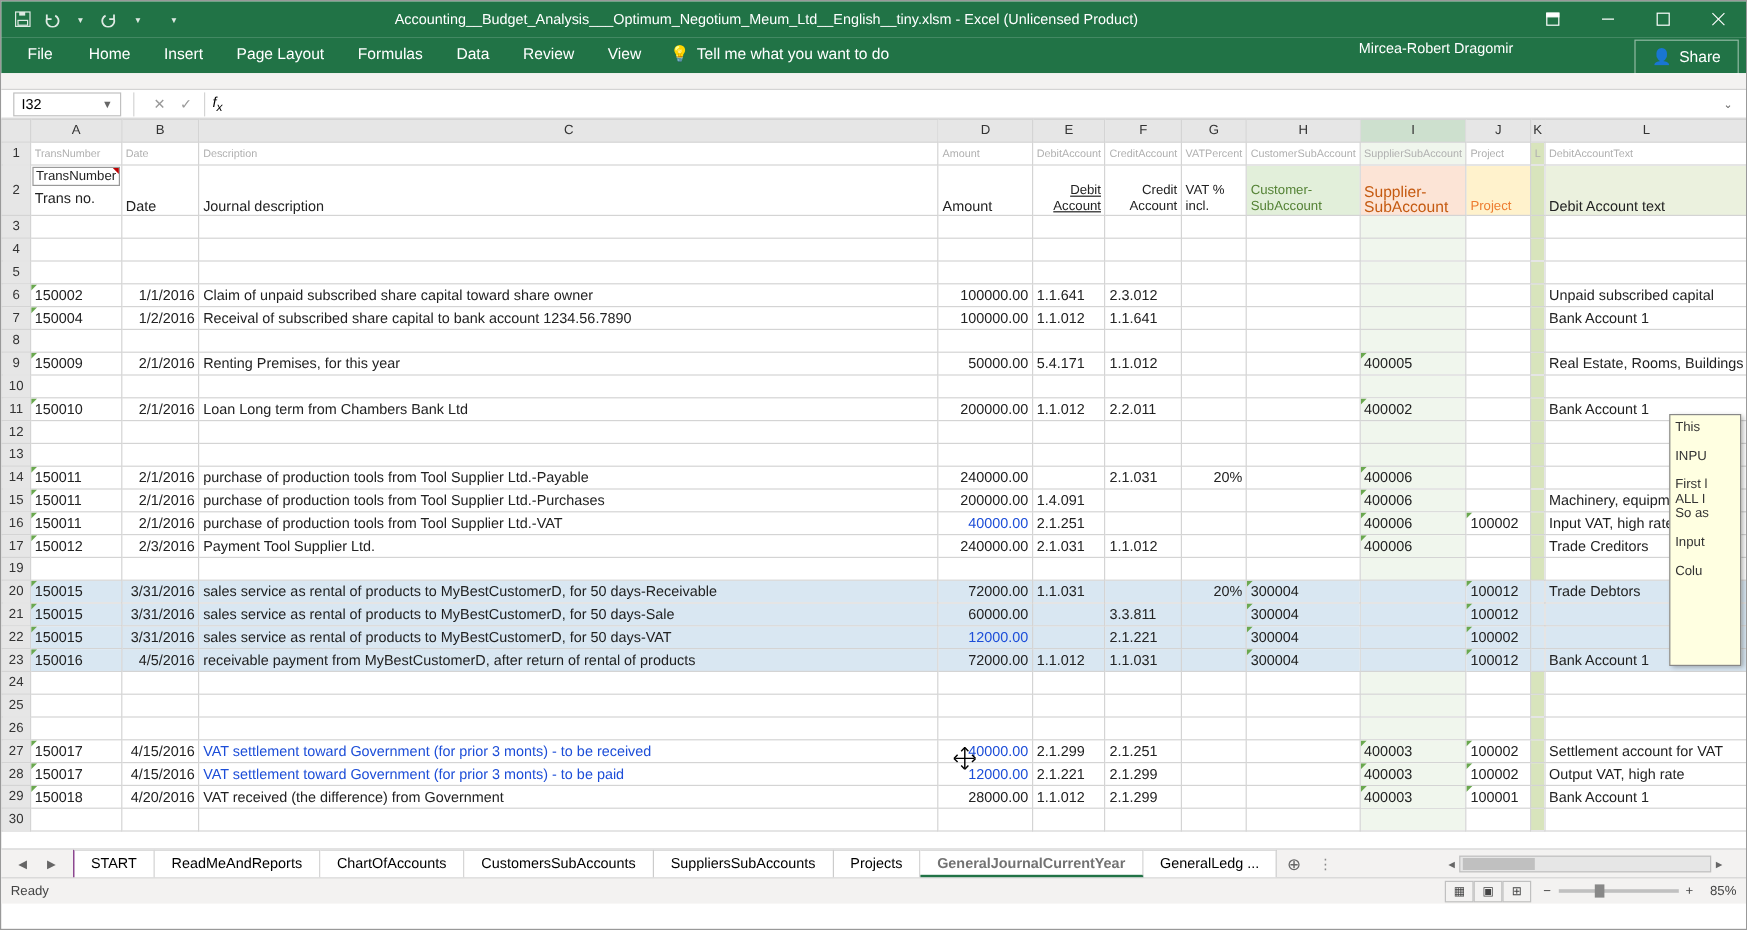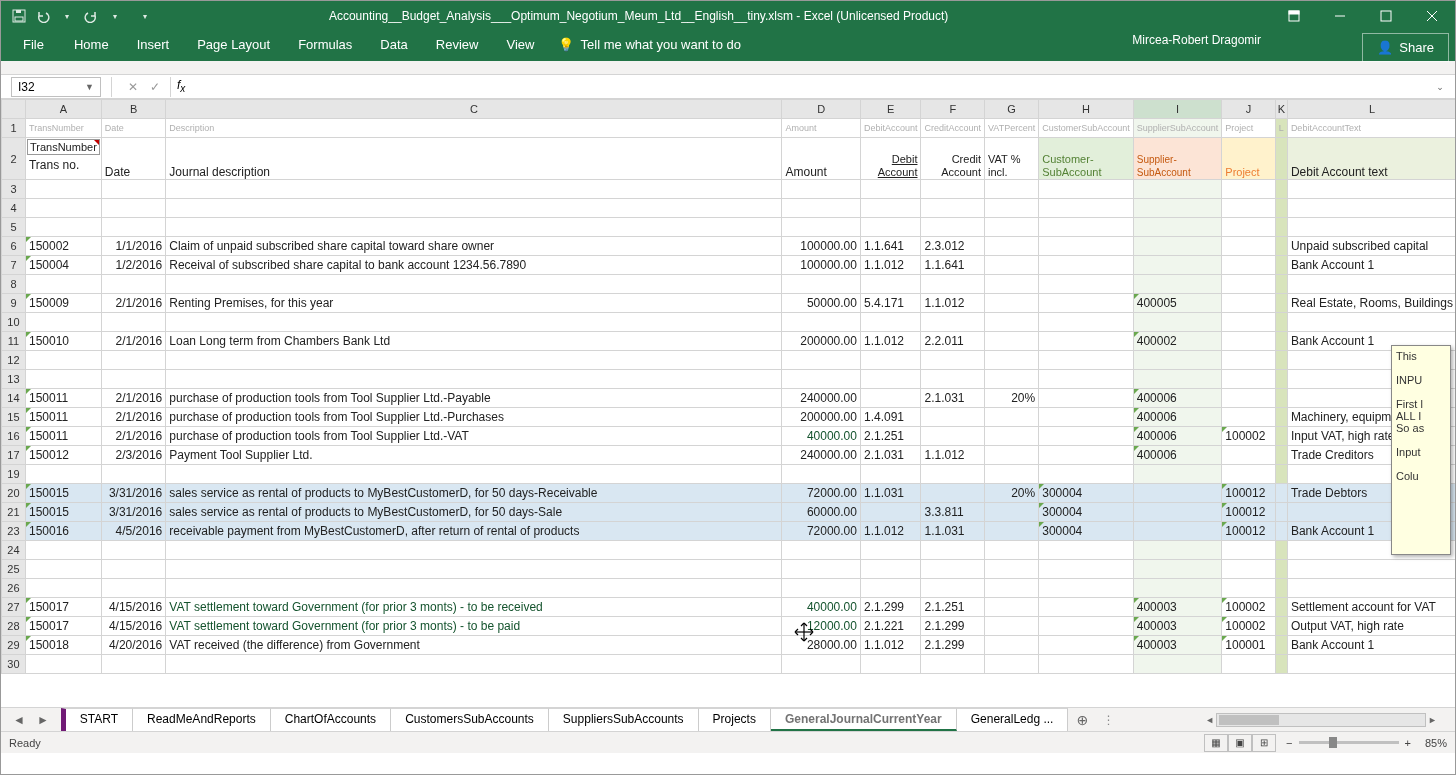--- a/index.html
+++ b/index.html
@@ -53,21 +53,21 @@
 .col-F { width: 44px; }
 .col-G { width: 38px; }
 .col-H { width: 68px; }
 .col-I { width: 68px; }
 .col-J { width: 56px; }
 .col-K { width: 12px; }
 .col-L { width: 162px; }
 
 .tleft { text-align: left; }
 .tright { text-align: right; }
-.redtext { color: #14532d; }
+.redtext { color: #1d4ed8; }
 .greylabel { color: #b0b0b0; font-size: 9px; }
 
 .hdr-row td { vertical-align: bottom; padding-bottom: 2px; }
 .hdr-bg-green { background: #e2efda; }
 .hdr-bg-red { background: #fce4d6; }
 .hdr-text-green { color: #548235; }
 .hdr-text-red { color: #c55a11; }
 .hdr-text-orange { color: #ed7d31; }
 .hdr-bg-yellow { background: #fff2cc; }
 .hdr-bg-lgreen { background: #ebf1de; }
@@ -81,21 +81,21 @@
 .triangle::before { content: ""; position: absolute; top: 0; left: 0; border-top: 5px solid #6aa84f; border-right: 5px solid transparent; }
 
 .redtriangle { position: relative; }
 .redtriangle::after { content: ""; position: absolute; top: 0; right: 0; border-top: 5px solid #c00000; border-left: 5px solid transparent; }
 
 
 .sheettabs { height: 24px; background: #f3f2f1; border-top: 1px solid #d4d4d4; display: flex; align-items: center; font-size: 12px; }
 .sheettabs .nav { padding: 0 12px; color: #666; display: flex; gap: 12px; }
 .sheettabs .tab { padding: 3px 14px; border-right: 1px solid #ccc; cursor: pointer; background: #fff; border-top: 1px solid #d4d4d4; }
 .sheettabs .tab.active { background: #fff; color: #737373; font-weight: bold; border-bottom: 2px solid #217346; }
-.sheettabs .tab.first { border-left: 5px solid #701a75; }
+.sheettabs .tab.first { border-left: 1px solid #701a75; }
 .sheettabs .newtab { width: 28px; text-align: center; color: #666; font-size: 14px; }
 .sheettabs .hscroll { flex: 1; display: flex; align-items: center; justify-content: flex-end; padding-right: 18px; }
 .sheettabs .hscroll .track { width: 210px; height: 14px; background: #e6e6e6; border: 1px solid #c0c0c0; position: relative; }
 .sheettabs .hscroll .track .thumb { position: absolute; left: 2px; top: 1px; width: 60px; height: 10px; background: #c0c0c0; }
 
 
 .statusbar { height: 22px; background: #f3f2f1; border-top: 1px solid #d4d4d4; display: flex; align-items: center; font-size: 11px; color: #444; padding: 0 8px; }
 .statusbar .spacer { flex: 1; }
 .statusbar .views { display: flex; gap: 0; }
 .statusbar .views .vb { width: 24px; height: 18px; border: 1px solid #c0c0c0; display: flex; align-items: center; justify-content: center; font-size: 10px; }
@@ -256,21 +256,21 @@
             <div style="border:1px solid #999;margin:1px;padding:1px 2px;font-size:11px;" class="redtriangle">TransNumber</div>
             <div style="padding:2px 3px 0 3px;">Trans no.</div>
           </td>
           <td class="tleft" style="white-space: normal; height: 42px; vertical-align: bottom; line-height: 13px;">Date</td>
           <td class="tleft" style="white-space: normal; height: 42px; vertical-align: bottom; line-height: 13px;">Journal description</td>
           <td class="tleft" style="white-space: normal; height: 42px; vertical-align: bottom; line-height: 13px;">Amount</td>
           <td class="tright" style="white-space: normal; height: 42px; vertical-align: bottom; line-height: 13px;;font-size:11px;text-decoration:underline;">Debit Account</td>
           <td class="tright" style="white-space: normal; height: 42px; vertical-align: bottom; line-height: 13px;;font-size:11px;">Credit Account</td>
           <td class="tleft" style="white-space: normal; height: 42px; vertical-align: bottom; line-height: 13px;;font-size:11px;">VAT % incl.</td>
           <td class="tleft hdr-bg-green hdr-text-green" style="white-space: normal; height: 42px; vertical-align: bottom; line-height: 13px;;font-size:11px;">Customer-SubAccount</td>
-          <td class="tleft hdr-bg-red hdr-text-red" style="white-space: normal; height: 42px; vertical-align: bottom; line-height: 13px;;font-size:10px;">Supplier-SubAccount</td>
+          <td class="tleft hdr-bg-red hdr-text-red" style="white-space: normal; height: 42px; vertical-align: bottom; line-height: 13px;;font-size:13px;">Supplier-SubAccount</td>
           <td class="tleft hdr-bg-yellow hdr-text-orange" style="white-space: normal; height: 42px; vertical-align: bottom; line-height: 13px;;font-size:11px;">Project</td>
           <td class="col-K-bg" style="white-space: normal; height: 42px; vertical-align: bottom; line-height: 13px;"></td>
           <td class="tleft hdr-bg-lgreen" style="white-space: normal; height: 42px; vertical-align: bottom; line-height: 13px;">Debit Account text</td>
         </tr>
         <tr>
           <th class="rowhead">3</th>
           <td></td>
           <td></td>
           <td></td>
           <td></td>
@@ -528,20 +528,35 @@
           <td class="tleft triangle">150015</td>
           <td class="tright">3/31/2016</td>
           <td class="tleft">sales service as rental of products to MyBestCustomerD, for 50 days-Sale</td>
           <td class="tright">60000.00</td>
           <td></td>
           <td class="tleft">3.3.811</td>
           <td></td>
           <td class="tleft triangle">300004</td>
           <td class="col-I-bg"></td>
           <td class="tleft triangle">100012</td>
+          <td class="col-K-bg"></td>
+          <td></td>
+        </tr>
+        <tr class="sel-range">
+          <th class="rowhead">22</th>
+          <td class="tleft triangle">150015</td>
+          <td class="tright">3/31/2016</td>
+          <td class="tleft">sales service as rental of products to MyBestCustomerD, for 50 days-VAT</td>
+          <td class="tright redtext">12000.00</td>
+          <td></td>
+          <td class="tleft">2.1.221</td>
+          <td></td>
+          <td class="tleft triangle">300004</td>
+          <td class="col-I-bg"></td>
+          <td class="tleft triangle">100002</td>
           <td class="col-K-bg"></td>
           <td></td>
         </tr>
         <tr class="sel-range">
           <th class="rowhead">23</th>
           <td class="tleft triangle">150016</td>
           <td class="tright">4/5/2016</td>
           <td class="tleft">receivable payment from MyBestCustomerD, after return of rental of products</td>
           <td class="tright">72000.00</td>
           <td class="tleft">1.1.012</td>

